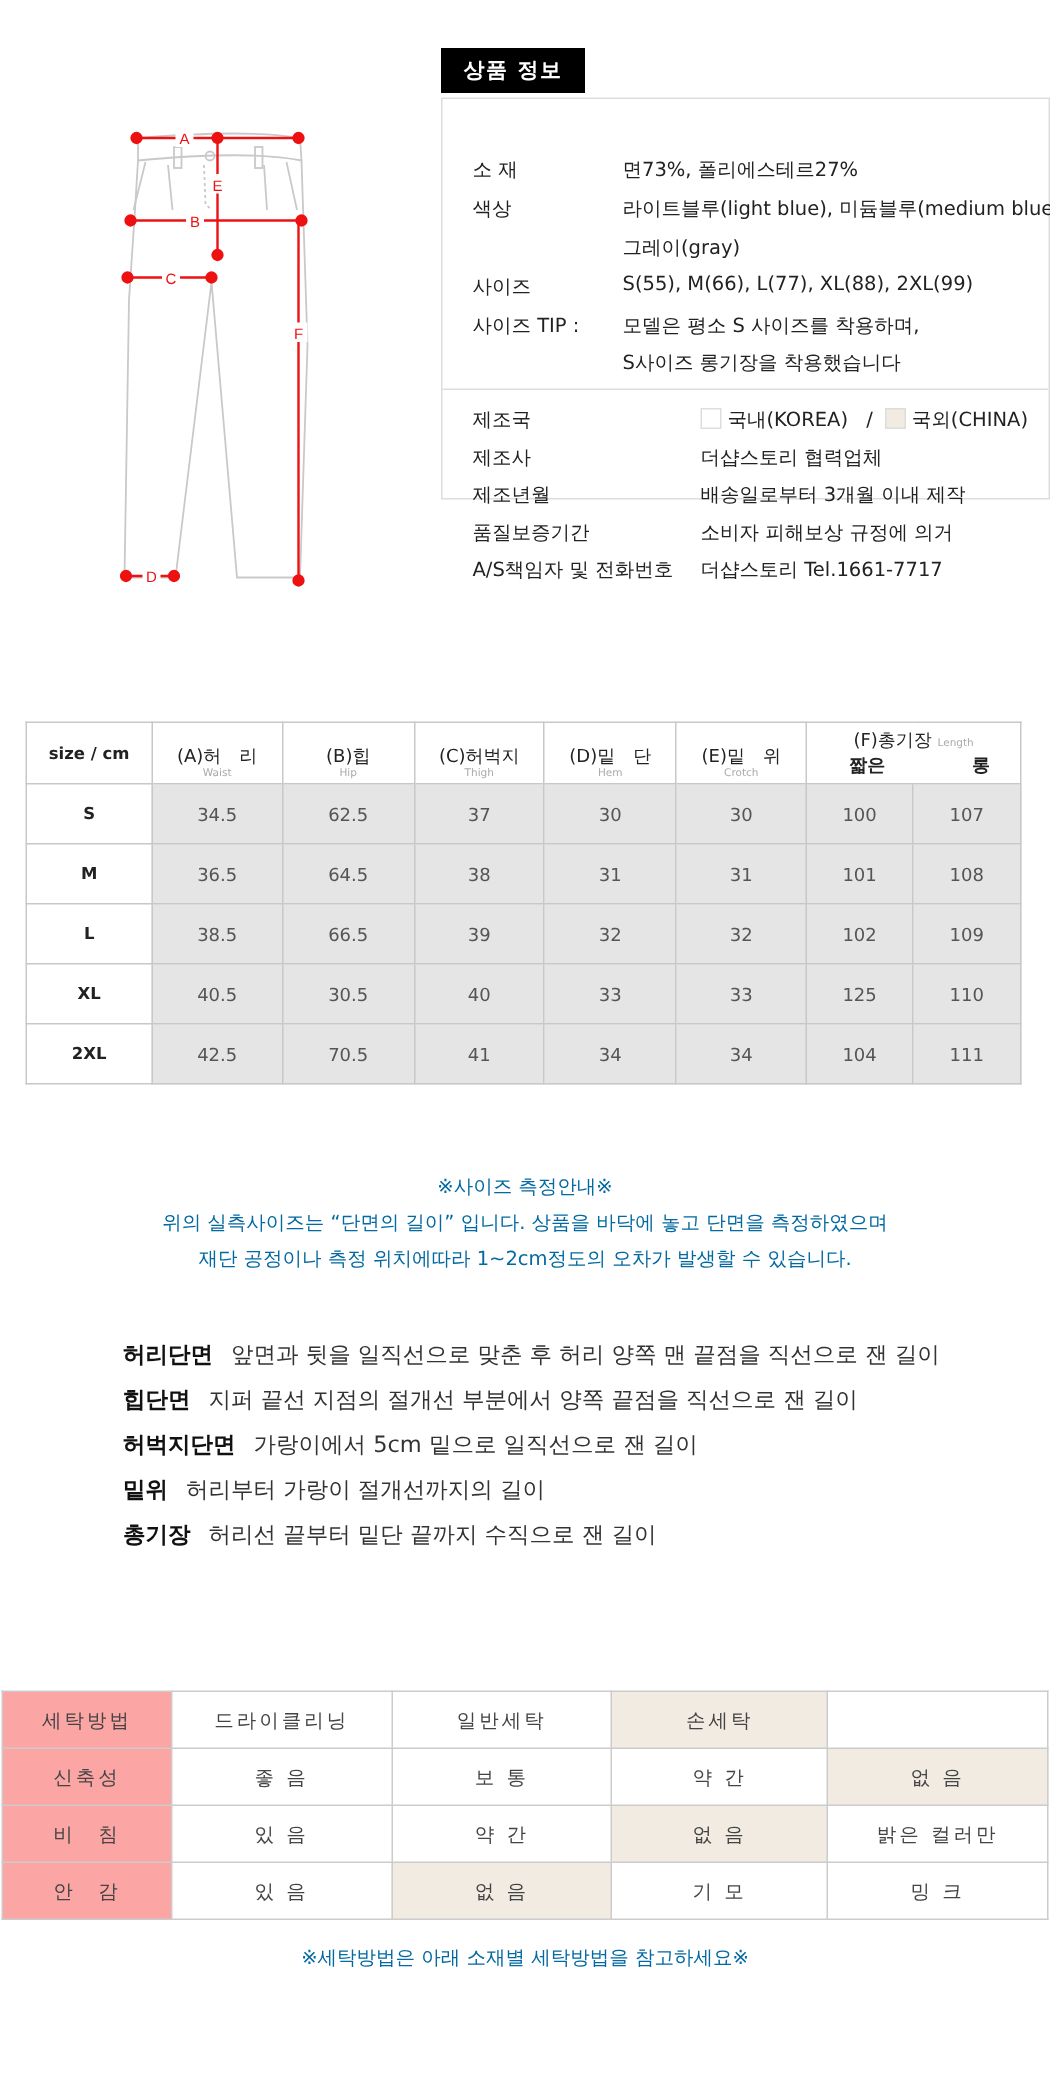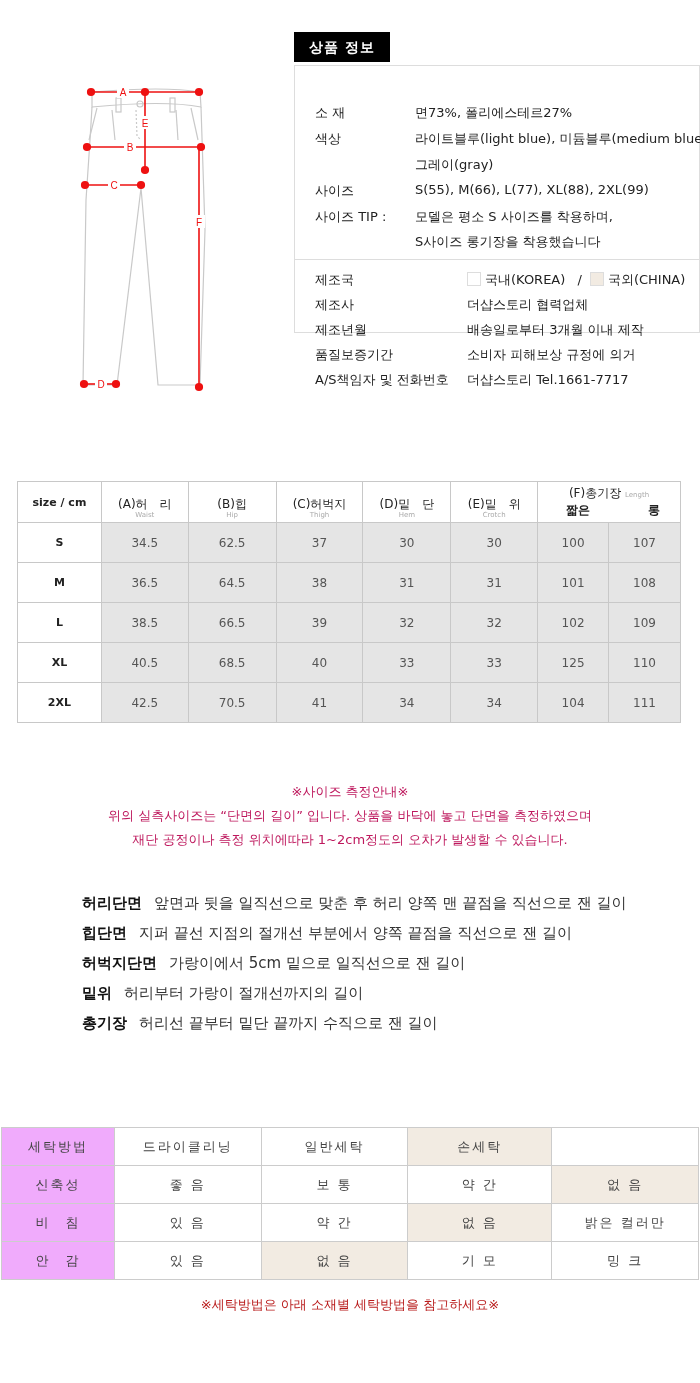--- a/index.html
+++ b/index.html
@@ -26,32 +26,32 @@
   .size-table tbody td { background: #e5e5e5; }
   .size-table tbody td.sz { background: #fff; color: #222; font-weight: bold; font-size: 11px; }
   .size-table .hd-main { display: block; line-height: 13px; font-size: 12px; margin-top: 13px; }
   .size-table .hd-sub { display: block; font-size: 7px; color: #aaa; line-height: 9px; }
   .size-table .sizecm { font-weight: bold; font-size: 11px; }
   .f-top { display: block; line-height: 14px; }
   .f-top small { font-size: 7px; color: #aaa; margin-top: 12px; }
   .f-bot { display: flex; justify-content: space-between; padding: 0 20px 0 28px; line-height: 16px; font-weight: bold; font-size: 12px; text-align: right; }
 
   
-  .guide { position: absolute; left: 0; top: 780px; width: 700px; text-align: center; font-size: 13px; color: #be185d; line-height: 24px; }
+  .guide { position: absolute; left: 0; top: 780px; width: 700px; text-align: center; font-size: 13px; color: #0369a1; line-height: 24px; }
 
   .defs { position: absolute; left: 82px; top: 888px; font-size: 15px; color: #333; }
   .defs .def-row { height: 30px; line-height: 30px; white-space: nowrap; }
   .defs .term { font-weight: bold; color: #111; margin-right: 12px; }
 
   
   .care-table { position: absolute; left: 1px; top: 1127px; width: 698px; border-collapse: collapse; font-size: 13px; }
   .care-table td { border: 1px solid #ccc; text-align: center; height: 38px; color: #444; background: #fff; letter-spacing: 2px; }
-  .care-table td.rh { background: #f0abfc; width: 113px; }
+  .care-table td.rh { background: #fca5a5; width: 113px; }
   .care-table td.hl { background: #f2ebe2; }
-  .care-note { position: absolute; left: 0; top: 1296px; width: 700px; text-align: center; font-size: 13px; color: #b91c1c; }
+  .care-note { position: absolute; left: 0; top: 1296px; width: 700px; text-align: center; font-size: 13px; color: #0369a1; }
 </style>
 </head>
 <body>
 
 <div class="diagram">
   <svg width="170" height="320" viewBox="0 0 170 320">
 
     <g fill="none" stroke="#c9c9c9" stroke-width="1.2">
       <path d="M22,12 Q95,6 130,12 L131,27 Q95,20 22,27 Z"></path>
       <path d="M22,27 L20,60 L16,120 L13,305 L47,305 L71,108 L88,305 L130,305 L135,150 L131,27"></path>
@@ -223,21 +223,21 @@
         <td>66.5</td>
         <td>39</td>
         <td>32</td>
         <td>32</td>
         <td>102</td>
         <td>109</td>
       </tr>
       <tr>
         <td class="sz">XL</td>
         <td>40.5</td>
-        <td>68.5</td>
+        <td>30.5</td>
         <td>40</td>
         <td>33</td>
         <td>33</td>
         <td>125</td>
         <td>110</td>
       </tr>
       <tr>
         <td class="sz">2XL</td>
         <td>42.5</td>
         <td>70.5</td>

